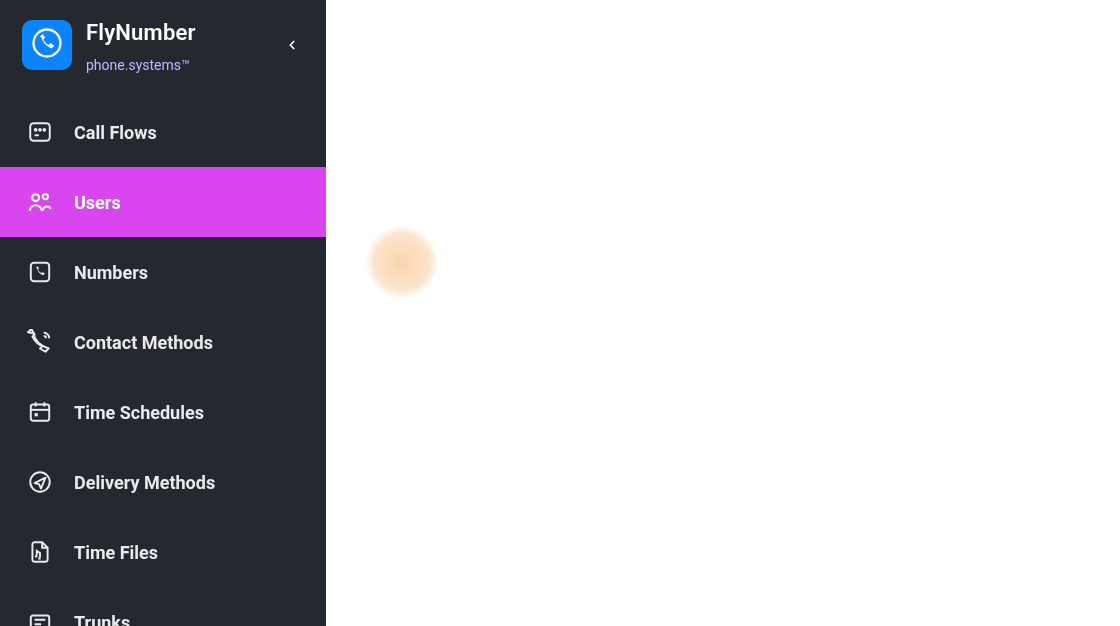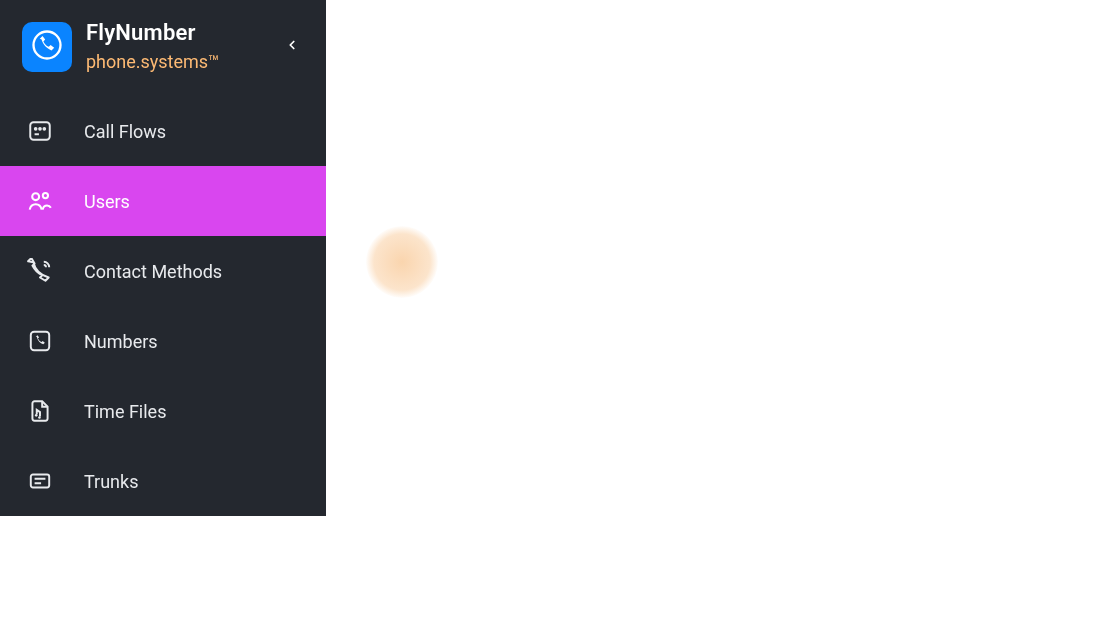--- a/index.html
+++ b/index.html
@@ -18,40 +18,40 @@
     width: 326px;
     background: #24282f;
     color: #e8eaed;
     display: flex;
     flex-direction: column;
     flex-shrink: 0;
   }
 
   .sidebar-header {
     display: flex;
-    align-items: flex-end;
+    align-items: flex-start;
     padding: 20px 22px 18px 22px;
     position: relative;
   }
 
   .logo-badge {
     width: 50px;
     height: 50px;
     border-radius: 10px;
     background: #0a84ff;
     display: flex;
     align-items: center;
     justify-content: center;
     flex-shrink: 0;
   }
   .logo-badge svg { width: 36px; height: 36px; }
 
   .brand { margin-left: 14px; }
   .brand-name { font-size: 22px; font-weight: 600; color: #fff; letter-spacing: .2px; }
-  .brand-sub { font-size: 18px; color: #fdba74; margin-top: 6px; }
+  .brand-sub { font-size: 14px; color: #c4b5fd; margin-top: 12px; }
 
   .collapse-btn {
     position: absolute;
     right: 20px;
     top: 32px;
     width: 28px; height: 28px;
     display:flex; align-items:center; justify-content:center;
     color:#fff; cursor:pointer;
   }
   .collapse-btn svg { width: 14px; height: 14px; }
@@ -61,21 +61,21 @@
     display: flex;
     align-items: center;
     height: 70px;
     padding: 0 24px;
     cursor: pointer;
     color: #e8eaed;
     font-size: 18px;
   }
   .nav-item .icon { width: 32px; height: 32px; display:flex;align-items:center;justify-content:center; flex-shrink:0; }
   .nav-item .icon svg { width: 26px; height: 26px; }
-  .nav-item .label { margin-left: 28px; }
+  .nav-item .label { margin-left: 18px; font-weight: bold; }
   .nav-item.active { background: #d946ef; color:#fff; }
 
   
   .hint-circle {
     position: absolute;
     left: 366px;
     top: 226px;
     width: 72px; height: 72px;
     border-radius: 50%;
     background: radial-gradient(circle, rgba(246,178,107,.55) 0%, rgba(246,178,107,.35) 55%, rgba(246,178,107,0) 72%);
@@ -131,35 +131,55 @@
               <circle cx="17" cy="7" r="2.4"></circle>
               <path d="M2.5 20c.6-3.2 3-5 5.5-5s4.9 1.8 5.5 5"></path>
               <path d="M14.5 20c.4-2.4 2.1-3.8 4-3.8 1.5 0 2.8.8 3.5 2.1"></path>
             </svg>
       </span>
       <span class="label">Users</span>
     </li>
     <li class="nav-item">
       <span class="icon">
         <svg viewBox="0 0 24 24" fill="none" stroke="currentColor" stroke-width="1.8">
+              <rect x="3.5" y="3.5" width="17" height="17" rx="3"></rect>
+              <path d="M9 8c1 4 3 6 6 7l1.5-1.5-2-1.5-1 1c-1.5-.7-2.7-2-3.4-3.4l1-1-1.5-2L8 8l1 0z" fill="currentColor" stroke="none"></path>
+            </svg>
+      </span>
+      <span class="label">Numbers</span>
+    </li>
+    <li class="nav-item">
+      <span class="icon">
+        <svg viewBox="0 0 24 24" fill="none" stroke="currentColor" stroke-width="1.8">
               <path d="M15.5 3.5a5 5 0 0 1 5 5"></path>
               <path d="M15.5 6.5a2 2 0 0 1 2 2"></path>
               <path d="M6 4c1 5 5 11 14 14l-3 3-5-3 2-2c-4-2-7-5-9-9l2-2-3-5-3 3 5 1z" stroke-linejoin="round"></path>
             </svg>
       </span>
       <span class="label">Contact Methods</span>
     </li>
     <li class="nav-item">
       <span class="icon">
         <svg viewBox="0 0 24 24" fill="none" stroke="currentColor" stroke-width="1.8">
-              <rect x="3.5" y="3.5" width="17" height="17" rx="3"></rect>
-              <path d="M9 8c1 4 3 6 6 7l1.5-1.5-2-1.5-1 1c-1.5-.7-2.7-2-3.4-3.4l1-1-1.5-2L8 8l1 0z" fill="currentColor" stroke="none"></path>
-            </svg>
-      </span>
-      <span class="label">Numbers</span>
+              <rect x="3.5" y="5" width="17" height="15" rx="2"></rect>
+              <path d="M3.5 10h17"></path>
+              <path d="M8 3v4M16 3v4"></path>
+              <rect x="7" y="13" width="3" height="3" fill="currentColor" stroke="none"></rect>
+            </svg>
+      </span>
+      <span class="label">Time Schedules</span>
+    </li>
+    <li class="nav-item">
+      <span class="icon">
+        <svg viewBox="0 0 24 24" fill="none" stroke="currentColor" stroke-width="1.8">
+              <circle cx="12" cy="12" r="9"></circle>
+              <path d="M7 13l10-5-4 10-2-4-4-1z" stroke-linejoin="round"></path>
+            </svg>
+      </span>
+      <span class="label">Delivery Methods</span>
     </li>
     <li class="nav-item">
       <span class="icon">
         <svg viewBox="0 0 24 24" fill="none" stroke="currentColor" stroke-width="1.8">
               <path d="M14 3H7a2 2 0 0 0-2 2v14a2 2 0 0 0 2 2h10a2 2 0 0 0 2-2V8l-5-5z"></path>
               <path d="M14 3v5h5"></path>
               <path d="M9 15v-4l3 2v4"></path>
               <circle cx="8.5" cy="16" r="1.2" fill="currentColor" stroke="none"></circle>
               <circle cx="11.5" cy="18" r="1.2" fill="currentColor" stroke="none"></circle>
             </svg>

